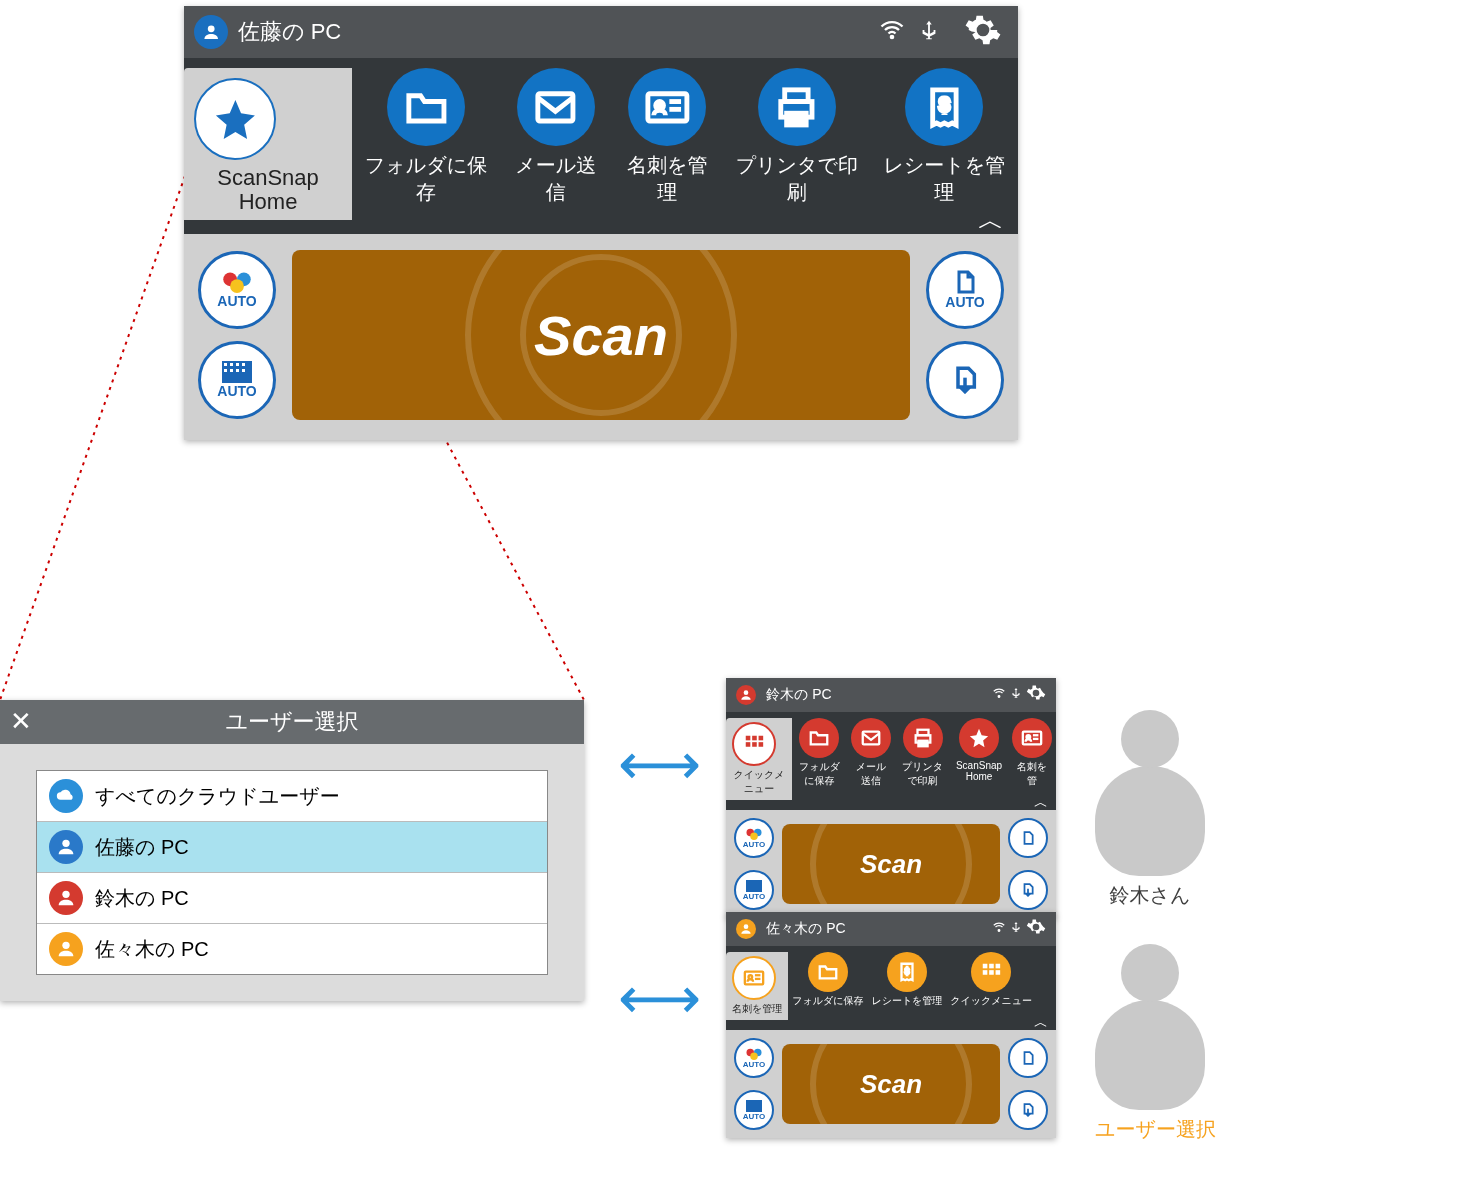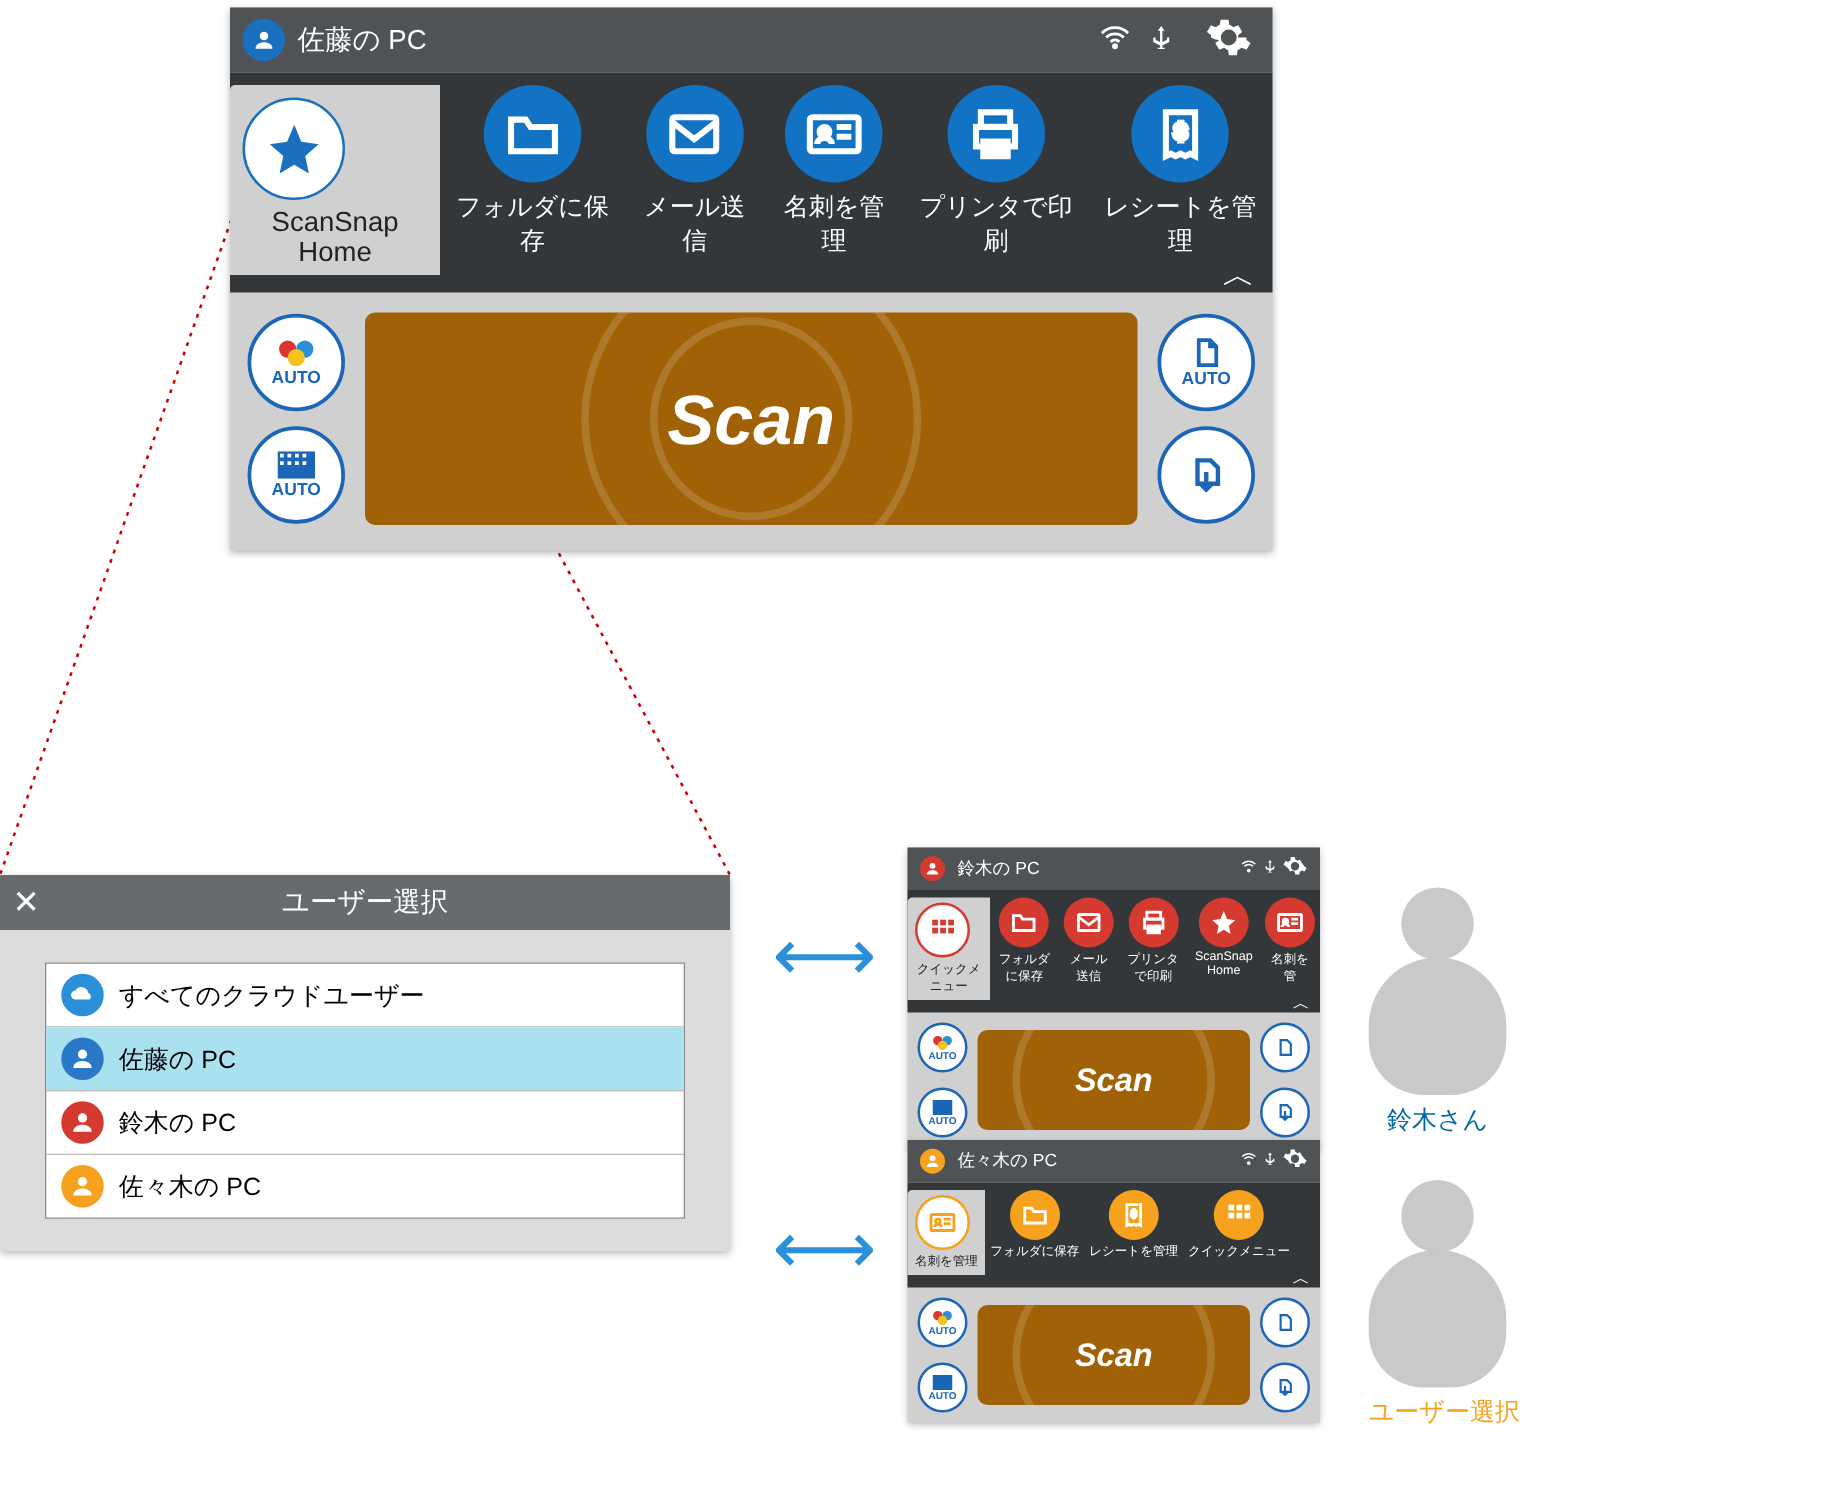--- a/index.html
+++ b/index.html
@@ -143,21 +143,21 @@
   .person .sil {
     width:110px; height:110px; background:#c9c9c9;
     border-radius:50% 50% 40% 40%;
     position:relative;
   }
   .person .sil::before{
     content:""; position:absolute; top:-56px; left:26px;
     width:58px; height:58px; border-radius:50%; background:#c9c9c9;
   }
   .person .label{ margin-top:6px; font-size:20px;}
-  .label.red{ color:#0369a1; }
+  .label.red{ color:#404040; }
   .label.orange{ color:#f6a21e; }
   svg.sico{ width:60%; height:60%; }
   .panel.sm svg.sico{ width:55%; height:55%; }
 </style>
 </head>
 <body>
 
 <svg style="position:absolute;left:0;top:0;width:1458px;height:1189px;pointer-events:none">
   <line x1="233" y1="40" x2="0" y2="700" stroke="#c00" stroke-width="2" stroke-dasharray="3,5"></line>
   <line x1="233" y1="40" x2="584" y2="700" stroke="#c00" stroke-width="2" stroke-dasharray="3,5"></line>

